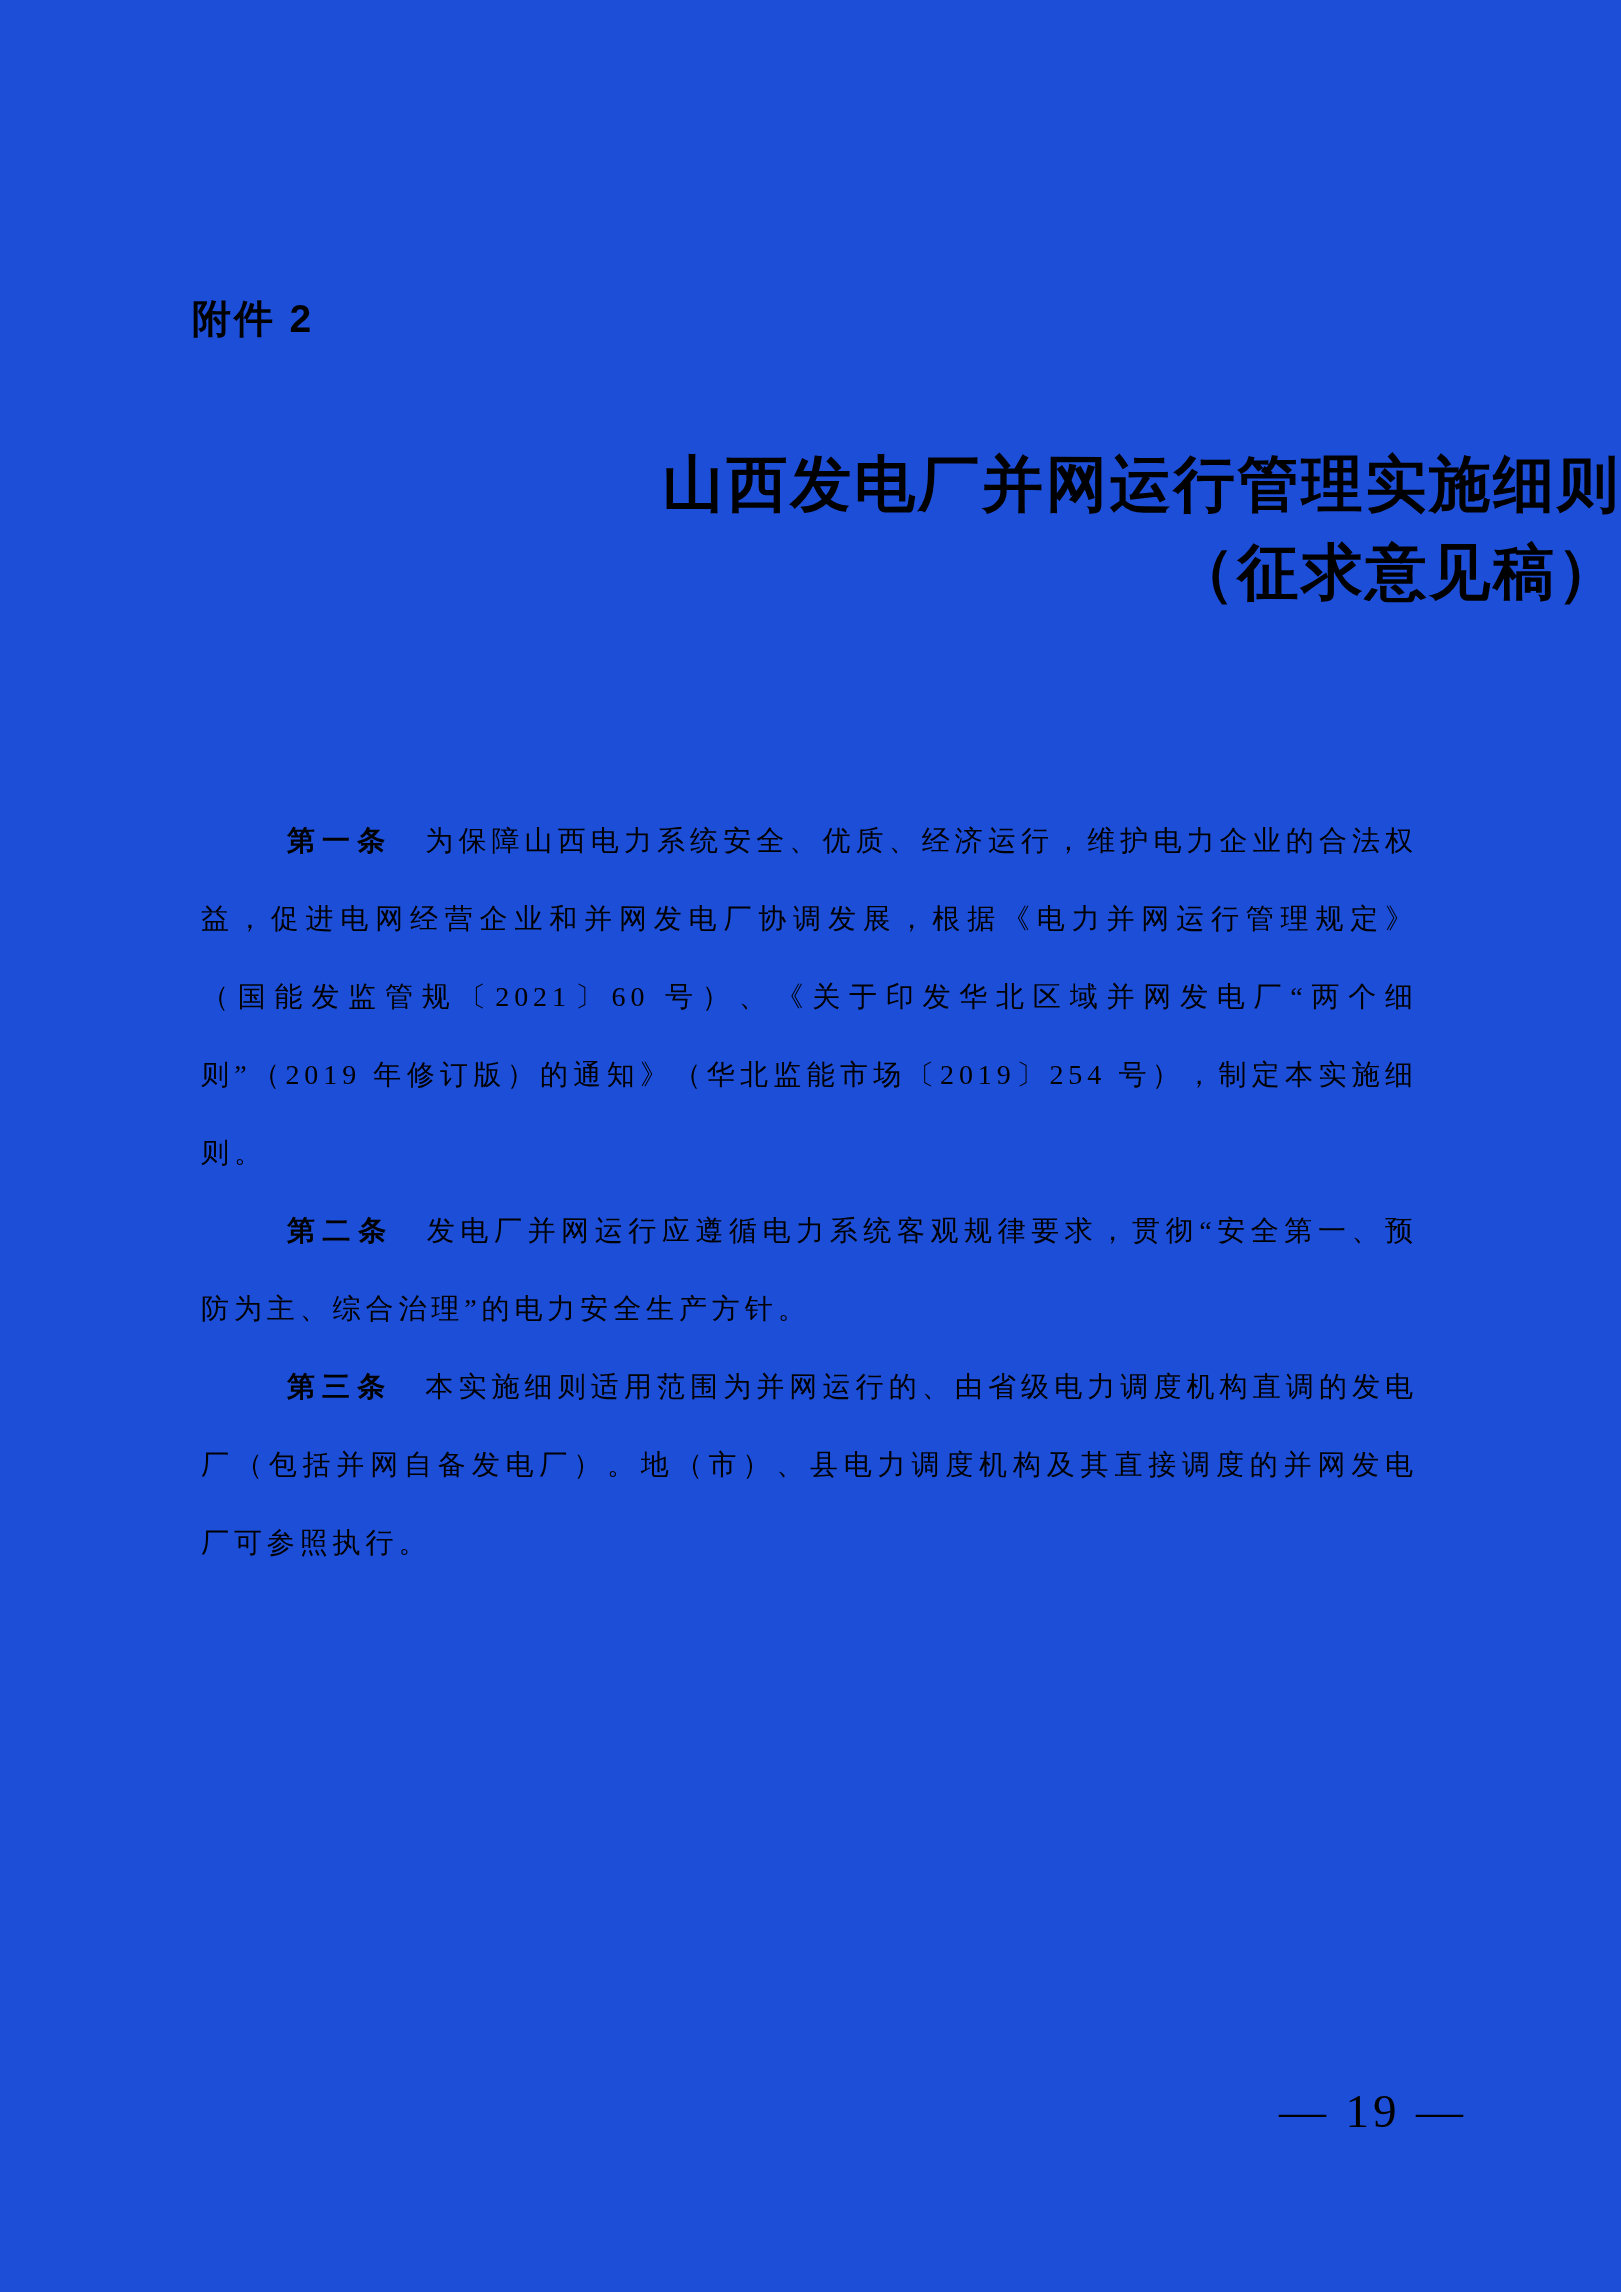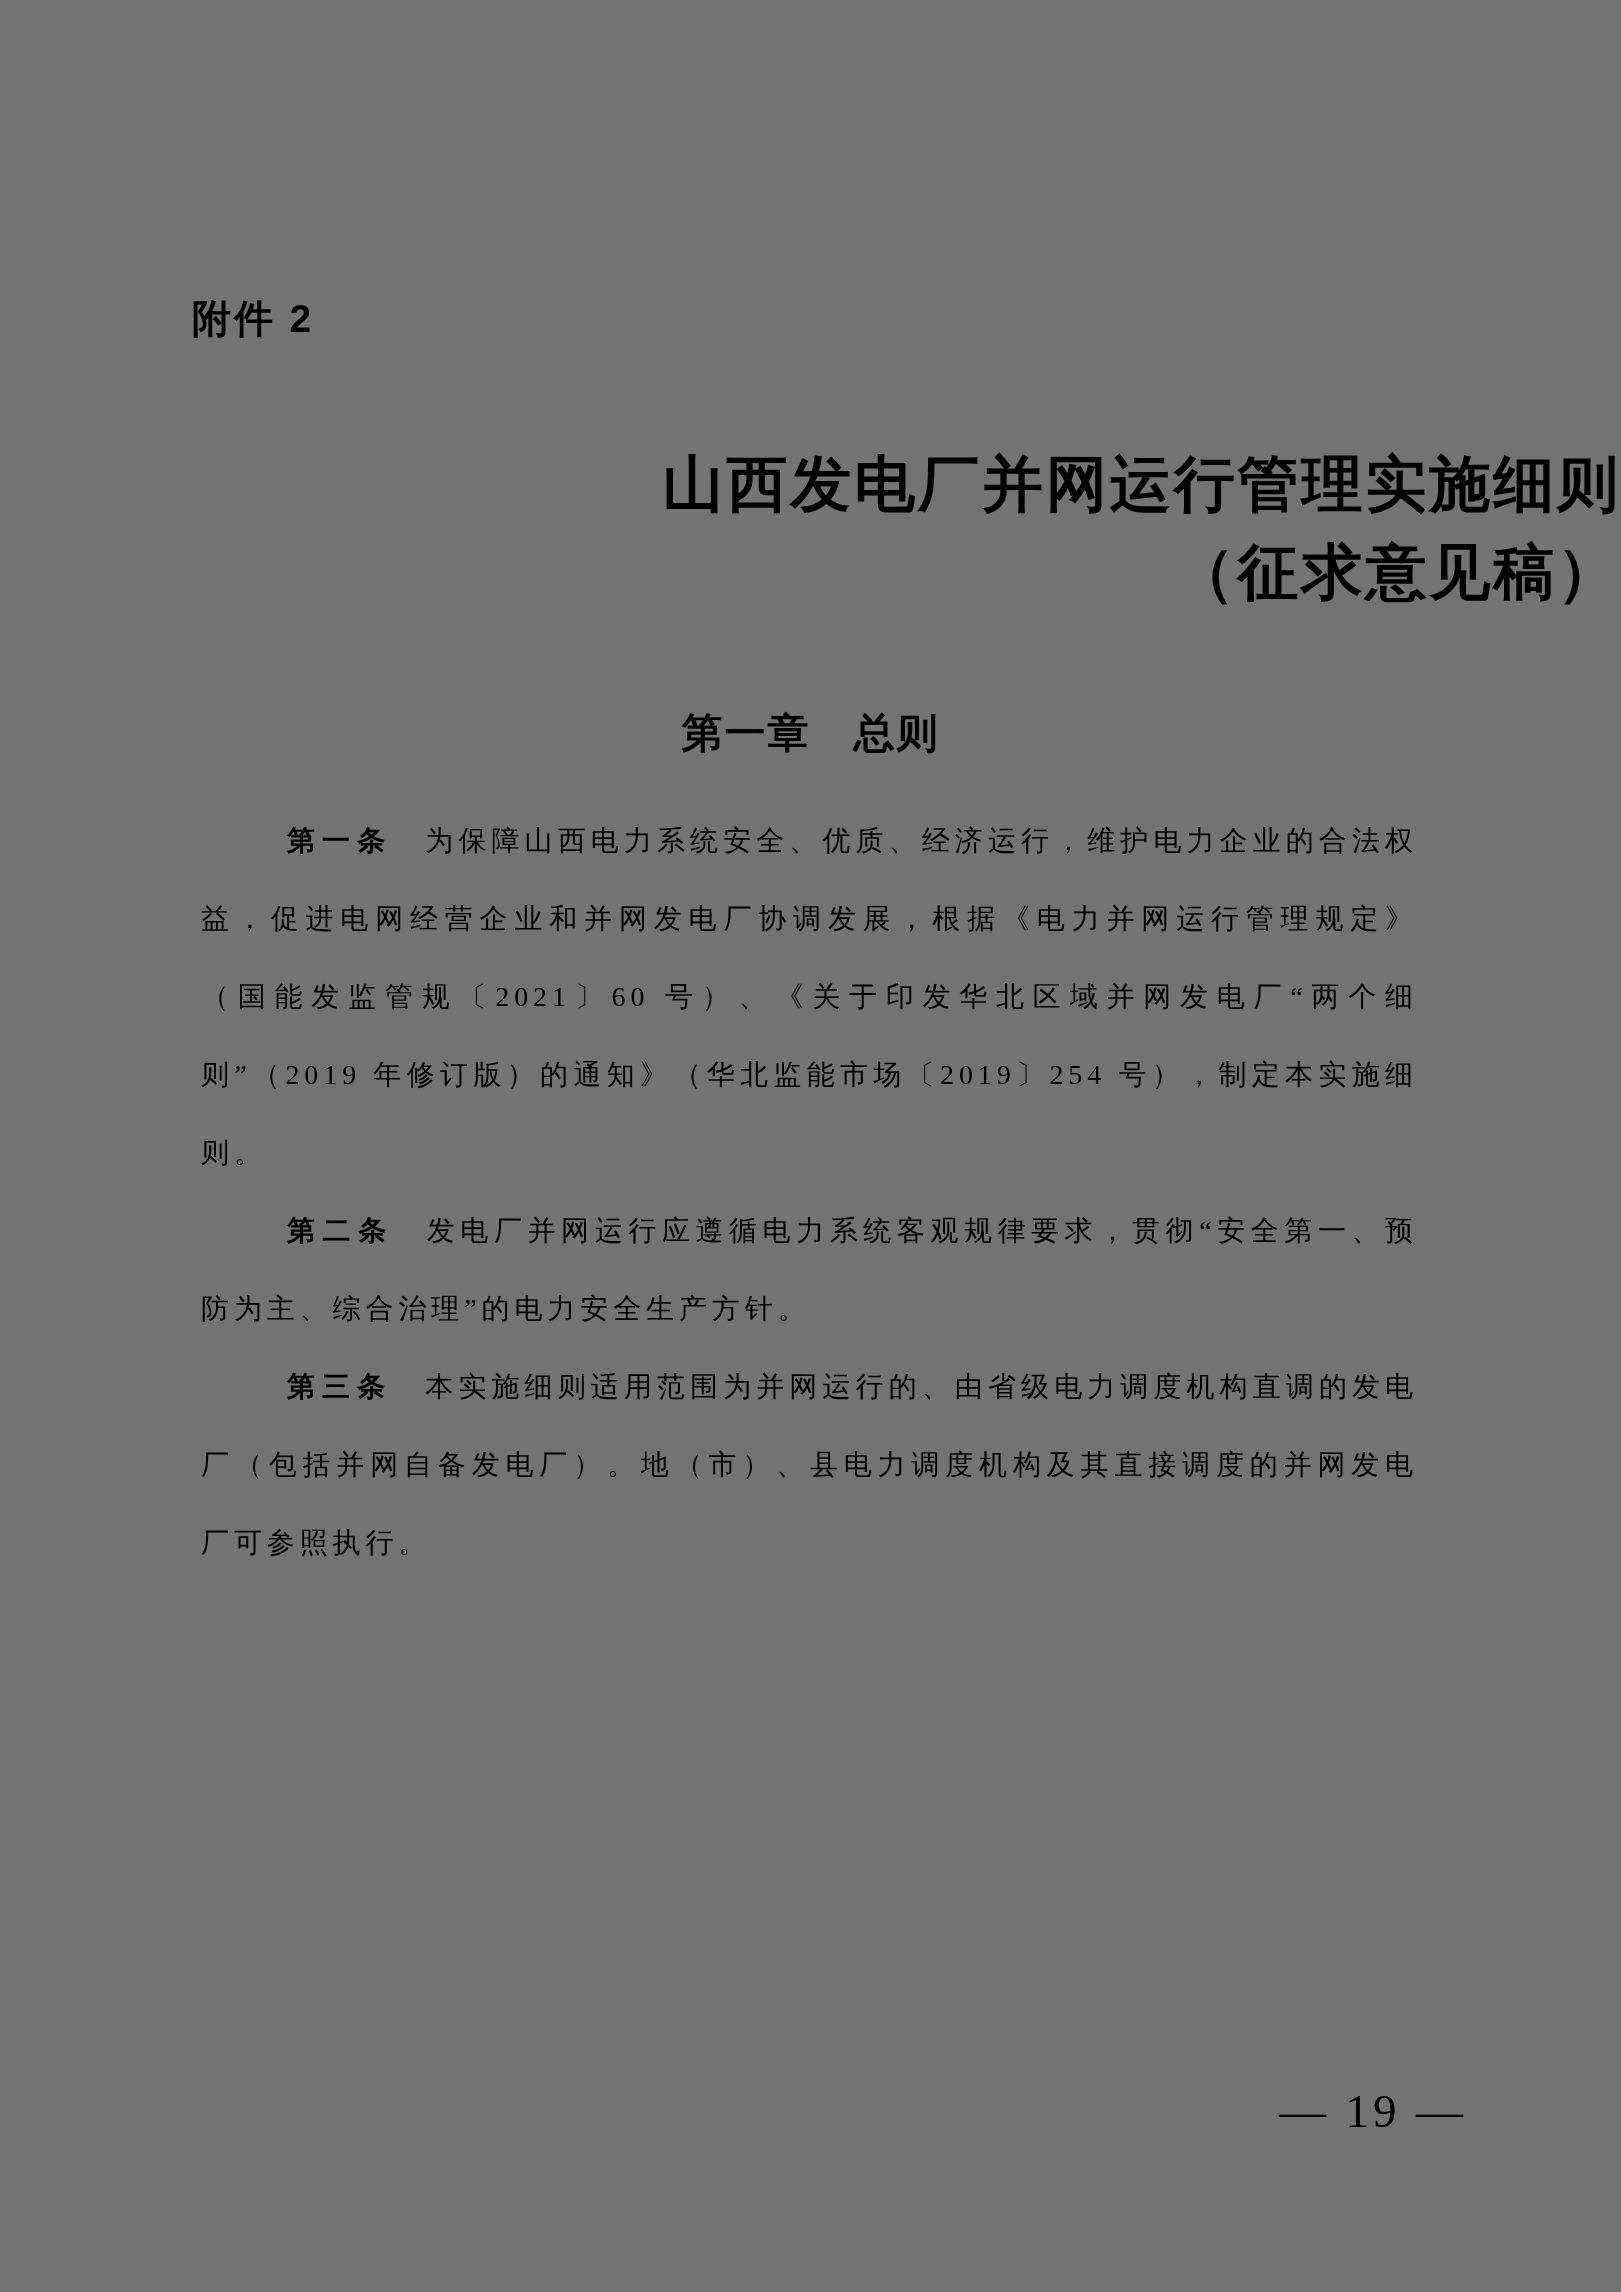--- a/index.html
+++ b/index.html
@@ -5,21 +5,21 @@
   * { margin: 0; padding: 0; box-sizing: border-box; }
   html, body {
     background: #ffffff;
     font-family: "Liberation Serif", "DejaVu Serif", serif;
     color: #000000;
   }
   .page {
     position: relative;
     width: 1621px;
     height: 2293px;
-    background: #737373;
+    background: #1d4ed8;
     overflow: hidden;
   }
   .attachment {
     position: absolute;
     left: 192px;
     top: 292px;
     font-family: "Liberation Sans", "DejaVu Sans", sans-serif;
     font-weight: bold;
     font-size: 39px;
     letter-spacing: 2.9px;
@@ -82,21 +82,20 @@
 
 <div class="page">
 
   <div class="attachment">附件 2</div>
 
   <div class="title">
     <span class="title-line">山西发电厂并网运行管理实施细则</span>
     <span class="title-line">（征求意见稿）</span>
   </div>
 
-  <div class="chapter">第一章　总则</div>
 
   <div class="doc-body">
     <p class="article"><span class="article-label">第一条</span><span class="article-text">为保障山西电力系统安全、优质、经济运行，维护电力企业的合法权益，促进电网经营企业和并网发电厂协调发展，根据《电力并网运行管理规定》（国能发监管规〔2021〕60 号）、《关于印发华北区域并网发电厂“两个细则”（2019 年修订版）的通知》（华北监能市场〔2019〕254 号），制定本实施细则。</span></p>
 
     <p class="article"><span class="article-label">第二条</span><span class="article-text">发电厂并网运行应遵循电力系统客观规律要求，贯彻“安全第一、预防为主、综合治理”的电力安全生产方针。</span></p>
 
     <p class="article"><span class="article-label">第三条</span><span class="article-text">本实施细则适用范围为并网运行的、由省级电力调度机构直调的发电厂（包括并网自备发电厂）。地（市）、县电力调度机构及其直接调度的并网发电厂可参照执行。</span></p>
 
   </div>
 

